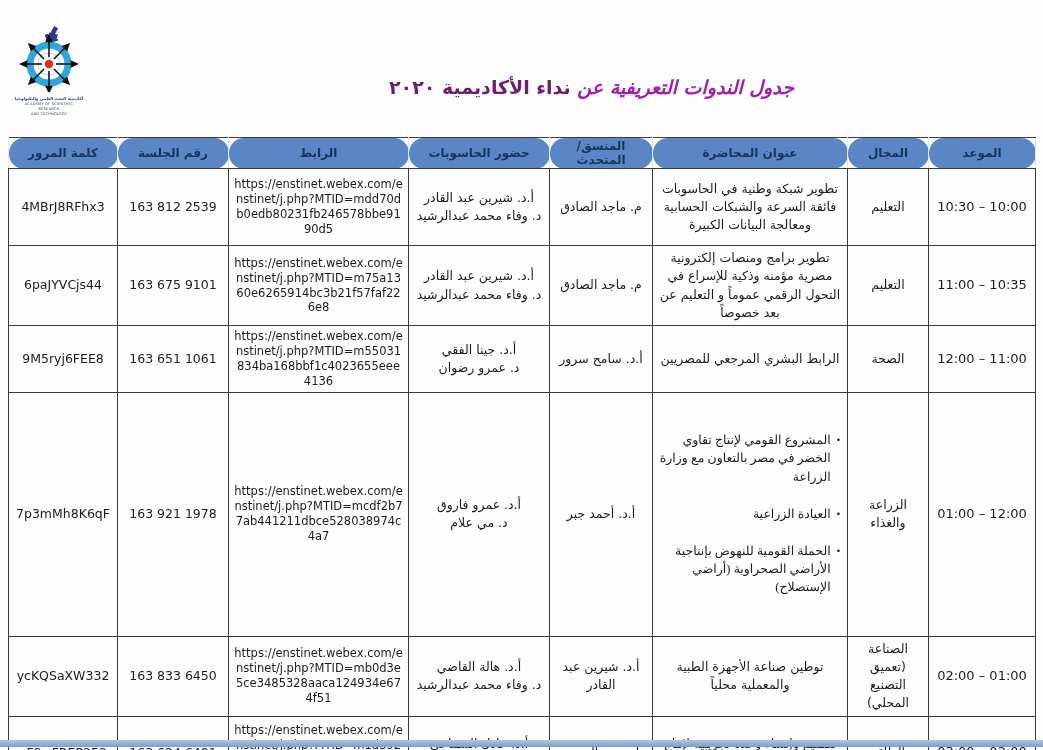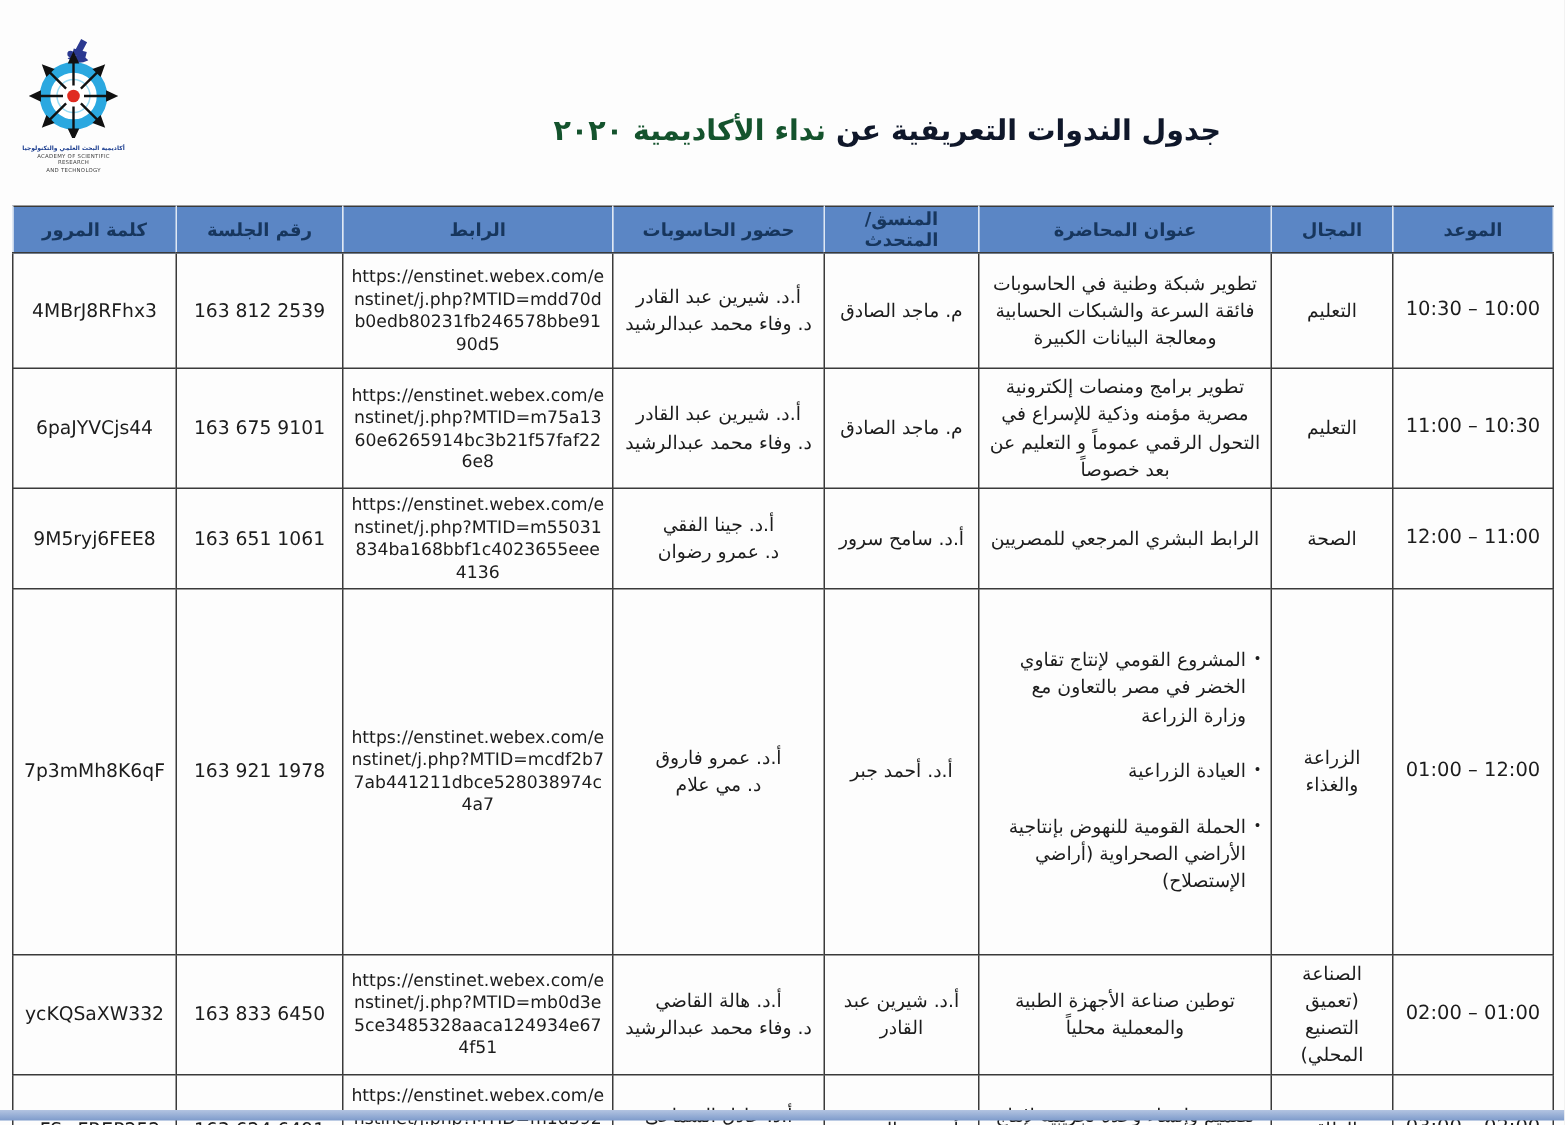--- a/index.html
+++ b/index.html
@@ -9,34 +9,34 @@
   }
   
   .logo{position:absolute;left:10px;top:26px;width:78px;text-align:center;}
   .logo-cap{font-size:4px;line-height:5px;color:#1a3c8f;font-weight:bold;letter-spacing:.2px;}
   .logo-cap.en{color:#444;font-weight:normal;transform:scale(.9);}
   
   .doc-title{
     position:absolute;top:76px;left:150px;right:10px;text-align:center;
     font-size:19px;font-weight:bold;direction:rtl;
   }
-  .title-blue{color:#0f172a;}
-  .title-red{color:#14532d;}
+  .title-blue{color:#a21caf;font-style:italic;}
+  .title-red{color:#701a75;}
   
   table.sched{
     position:absolute;left:8px;top:137px;width:1027px;
     border-collapse:collapse;table-layout:fixed;direction:rtl;
     font-size:12px;color:#1c1c1c;
   }
   table.sched,td,th{border:1px solid #3a3a3a;}
   th{
     background:#5b86c5;color:#17365d;font-weight:bold;font-size:12px;
     height:22px;padding:1px 2px;
     border-left:1px solid #dfe8f4;border-right:1px solid #dfe8f4;
-    border-top:1px solid #3a3a3a;border-bottom:1px solid #3a3a3a;
+    border-top:1px solid #3a3a3a;border-bottom:1px solid #3a3a3a;border-radius:15px;
   }
   td{
     text-align:center;vertical-align:middle;padding:2px 4px;
     white-space:pre-line;line-height:1.45;
   }
   tbody tr:nth-child(1){height:77px;}
   tbody tr:nth-child(2){height:80px;}
   tbody tr:nth-child(3){height:67px;}
   tbody tr:nth-child(4){height:135px;}
   tbody tr:nth-child(5){height:80px;}
@@ -47,21 +47,21 @@
   .c-coord,.c-att{font-size:12.5px;}
   .c-link{
     direction:ltr;font-size:11.5px;line-height:1.3;word-break:break-all;
     padding:2px 5px;
   }
   .c-sess,.c-pass{direction:ltr;font-size:12.5px;}
   
   .bullets{text-align:right;}
   .bullet-row{display:flex;gap:5px;align-items:flex-start;margin:0 0 1px 0;}
   .bullet{font-size:9px;line-height:18px;flex:0 0 auto;}
-  .bullet-text{flex:1;text-align:right;}
+  .bullet-text{flex:1;text-align:right;font-family:Liberation Serif, serif;}
   
   .footer-bar{
     position:absolute;left:0;right:0;bottom:3px;height:7px;
     background:linear-gradient(to bottom,#b3c4e1,#7e9bcb);
   }
 </style>
 </head>
 <body>
 
 <div class="page">
@@ -156,21 +156,21 @@
         <td class="c-field">التعليم</td>
         <td class="c-title">تطوير شبكة وطنية في الحاسوبات فائقة السرعة والشبكات الحسابية ومعالجة البيانات الكبيرة</td>
         <td class="c-coord">م. ماجد الصادق</td>
         <td class="c-att">أ.د. شيرين عبد القادر
 د. وفاء محمد عبدالرشيد</td>
         <td class="c-link">https://enstinet.webex.com/enstinet/j.php?MTID=mdd70db0edb80231fb246578bbe9190d5</td>
         <td class="c-sess">163 812 2539</td>
         <td class="c-pass">4MBrJ8RFhx3</td>
       </tr>
       <tr>
-        <td class="c-time">11:00 – 10:30</td>
+        <td class="c-time">11:00 – 10:35</td>
         <td class="c-field">التعليم</td>
         <td class="c-title">تطوير برامج ومنصات إلكترونية مصرية مؤمنه وذكية للإسراع في التحول الرقمي عموماً و التعليم عن بعد خصوصاً</td>
         <td class="c-coord">م. ماجد الصادق</td>
         <td class="c-att">أ.د. شيرين عبد القادر
 د. وفاء محمد عبدالرشيد</td>
         <td class="c-link">https://enstinet.webex.com/enstinet/j.php?MTID=m75a1360e6265914bc3b21f57faf226e8</td>
         <td class="c-sess">163 675 9101</td>
         <td class="c-pass">6paJYVCjs44</td>
       </tr>
       <tr>

